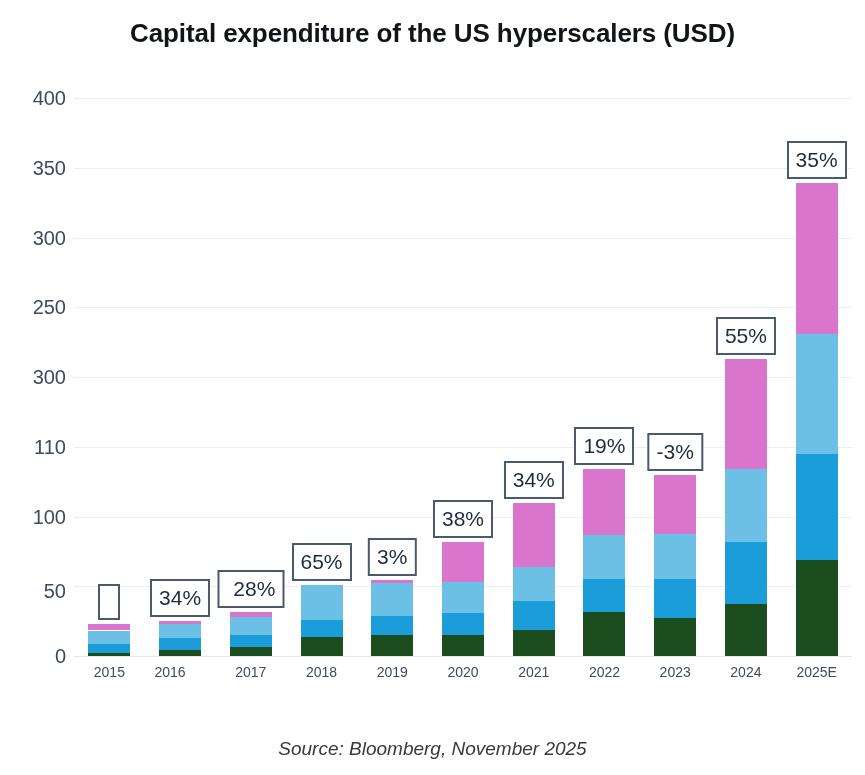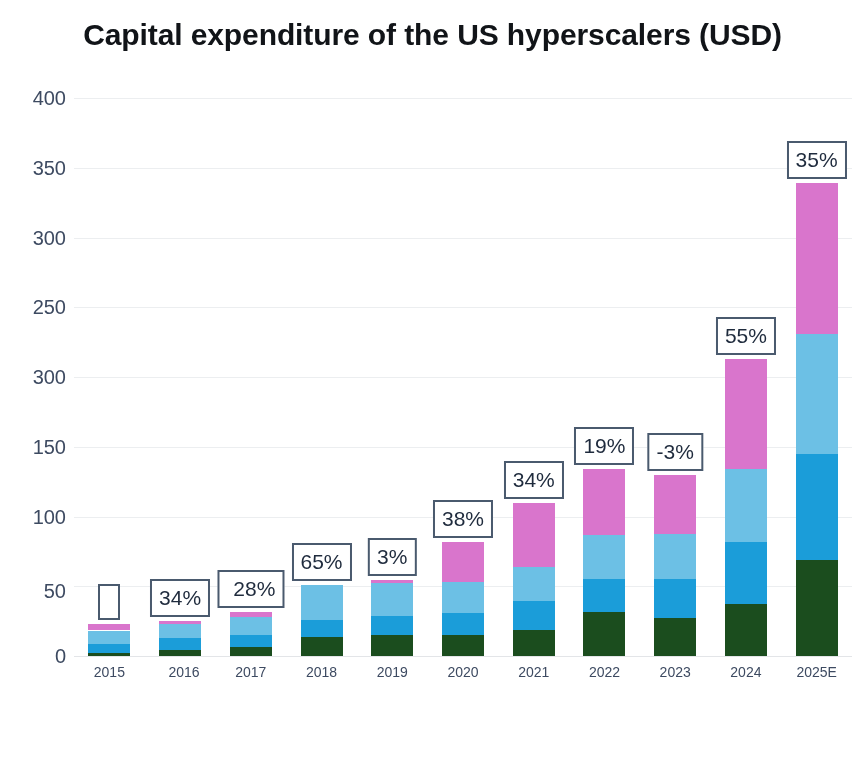--- a/index.html
+++ b/index.html
@@ -16,21 +16,21 @@
     background: #ffffff;
     overflow: hidden;
   }
 
   
   #chart-title {
     position: absolute;
     left: 0; top: 18px;
     width: 865px;
     text-align: center;
-    font-size: 30px;
+    font-size: 26px;
     font-weight: bold;
     color: #111418;
     letter-spacing: -0.1px;
   }
 
   
   
   #plot {
     position: absolute;
     left: 74px;
@@ -165,21 +165,21 @@
       <div class="gridline" style="top: 209.25px;"></div>
       <div class="gridline" style="top: 139.5px;"></div>
       <div class="gridline" style="top: 69.75px;"></div>
       <div class="gridline" style="top: 0px;"></div>
     </div>
 
   <div id="yaxis">
       <div class="ytick" style="top: 558px;">0</div>
       <div class="ytick" style="top: 493px;">50</div>
       <div class="ytick" style="top: 418.5px;">100</div>
-      <div class="ytick" style="top: 348.75px;">150</div>
+      <div class="ytick" style="top: 348.75px;">110</div>
       <div class="ytick" style="top: 279px;">300</div>
       <div class="ytick" style="top: 209.25px;">250</div>
       <div class="ytick" style="top: 139.5px;">300</div>
       <div class="ytick" style="top: 69.75px;">350</div>
       <div class="ytick" style="top: 0px;">400</div>
     </div>
 
   <div id="bars">
       <div class="barcol" title="2015" style="left: 14.3636px; width: 42px;">
         <div class="seg meta" title="Meta 2015: 2.5" style="bottom: 0px; height: 3.4875px;"></div>
@@ -254,27 +254,28 @@
         <div class="seg meta" title="Meta 2025E: 69" style="bottom: 0px; height: 96.255px;"></div>
         <div class="seg msft" title="Microsoft 2025E: 76" style="bottom: 96.255px; height: 106.02px;"></div>
         <div class="seg alpha" title="Alphabet 2025E: 86" style="bottom: 202.275px; height: 119.97px;"></div>
         <div class="seg amzn" title="Amazon 2025E: 108" style="bottom: 322.245px; height: 150.66px;"></div>
       </div>
       <div class="datalabel" style="left: 742.636px; bottom: 476.905px;">35%</div>
     </div>
 
   <div id="xaxis">
       <div class="xtick" style="left: 35.3636px;">2015</div>
-      <div class="xtick" style="left: 110px;">2016</div>
+      <div class="xtick" style="left: 96px;">2016</div>
       <div class="xtick" style="left: 176.818px;">2017</div>
       <div class="xtick" style="left: 247.545px;">2018</div>
       <div class="xtick" style="left: 318.273px;">2019</div>
       <div class="xtick" style="left: 389px;">2020</div>
       <div class="xtick" style="left: 459.727px;">2021</div>
       <div class="xtick" style="left: 530.455px;">2022</div>
       <div class="xtick" style="left: 601.182px;">2023</div>
       <div class="xtick" style="left: 671.909px;">2024</div>
       <div class="xtick" style="left: 742.636px;">2025E</div>
     </div>
 
 
+  <div id="source">Source: Bloomberg, November 2025</div>
 
 </div>
 
 </body></html>

